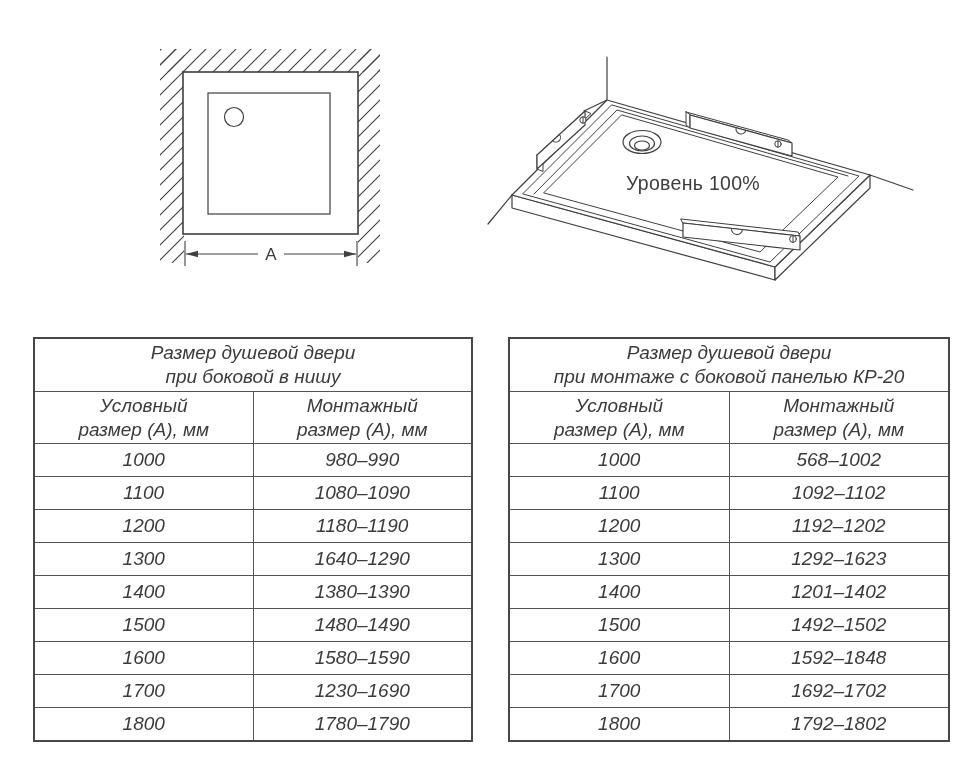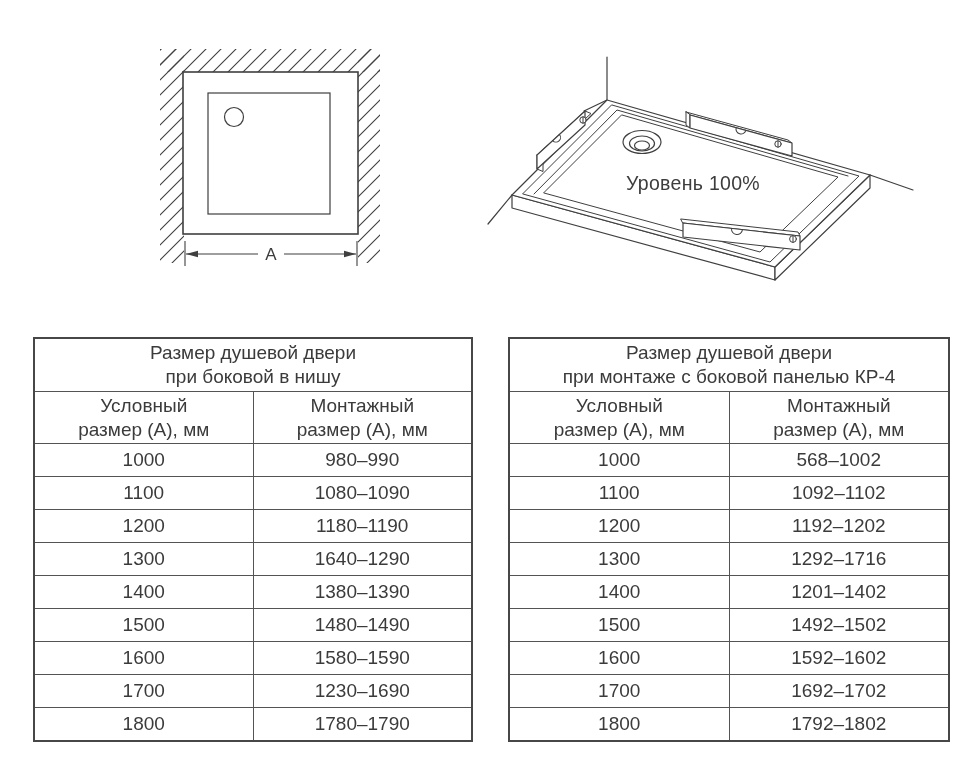--- a/index.html
+++ b/index.html
@@ -4,21 +4,21 @@
 <style>
   html,body{margin:0;padding:0;background:#ffffff;}
   body{width:976px;height:783px;font-family:"Liberation Sans",sans-serif;}
   #page{position:relative;width:976px;height:783px;background:#fff;overflow:hidden;}
   .diagram{position:absolute;}
   #niche-svg{left:150px;top:30px;}
   #level-svg{left:480px;top:40px;}
   .spec-table{position:absolute;border-collapse:collapse;table-layout:fixed;background:#fff;
               color:#3b3b3b;font-size:19px;text-align:center;}
   .spec-table th,.spec-table td{border:1.5px solid #545454;font-weight:400;padding:0 14px;
-              vertical-align:middle;overflow:hidden;white-space:nowrap;}
+              vertical-align:middle;overflow:hidden;white-space:nowrap;font-style:italic;}
   .spec-table{border:2px solid #474747;}
   .title-cell{height:52px;line-height:24px;}
   .head-cell{height:51px;line-height:24px;}
   .spec-table tbody td{height:32px;}
   #table-left{left:33px;top:337px;width:440px;}
   #table-right{left:508px;top:337px;width:442px;}
   svg text{font-family:"Liberation Sans",sans-serif;fill:#3d3d3d;}
 </style>
 </head>
 <body>
@@ -163,21 +163,21 @@
           <td>1780–1790</td>
         </tr>
       </tbody>
   </table>
 
   <table id="table-right" class="spec-table">
     <thead>
       <tr>
         <th colspan="2" class="title-cell">
           <div>Размер душевой двери</div>
-          <div>при монтаже с боковой панелью КР-4</div>
+          <div>при монтаже с боковой панелью КР-20</div>
         </th>
       </tr>
       <tr>
         <th class="head-cell">
           <div>Условный</div>
           <div>размер (А), мм</div>
         </th>
         <th class="head-cell">
           <div>Монтажный</div>
           <div>размер (А), мм</div>
@@ -192,33 +192,33 @@
         <tr>
           <td>1100</td>
           <td>1092–1102</td>
         </tr>
         <tr>
           <td>1200</td>
           <td>1192–1202</td>
         </tr>
         <tr>
           <td>1300</td>
-          <td>1292–1716</td>
+          <td>1292–1623</td>
         </tr>
         <tr>
           <td>1400</td>
           <td>1201–1402</td>
         </tr>
         <tr>
           <td>1500</td>
           <td>1492–1502</td>
         </tr>
         <tr>
           <td>1600</td>
-          <td>1592–1602</td>
+          <td>1592–1848</td>
         </tr>
         <tr>
           <td>1700</td>
           <td>1692–1702</td>
         </tr>
         <tr>
           <td>1800</td>
           <td>1792–1802</td>
         </tr>
       </tbody>

